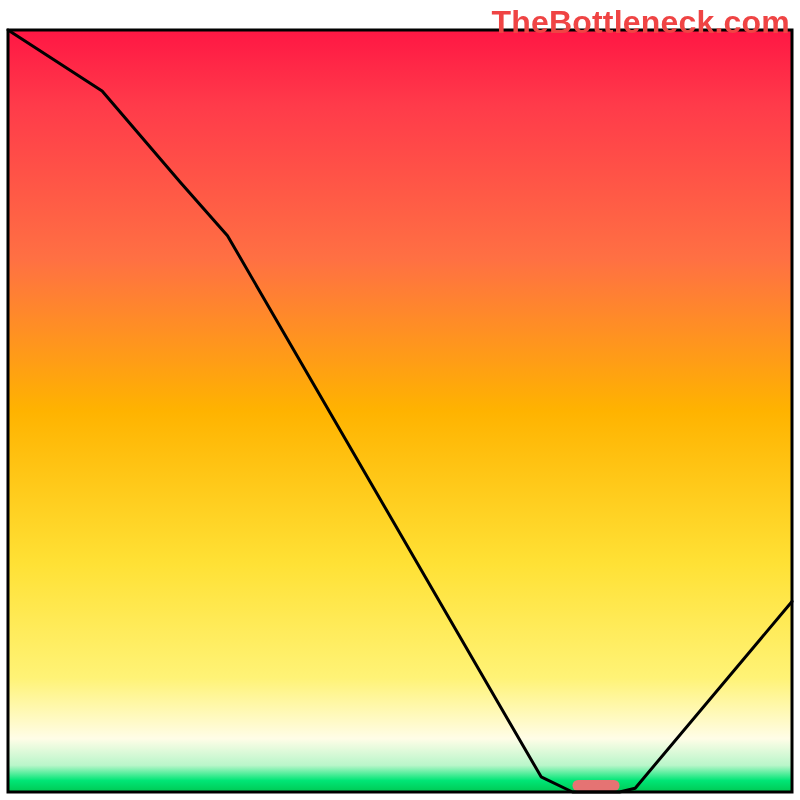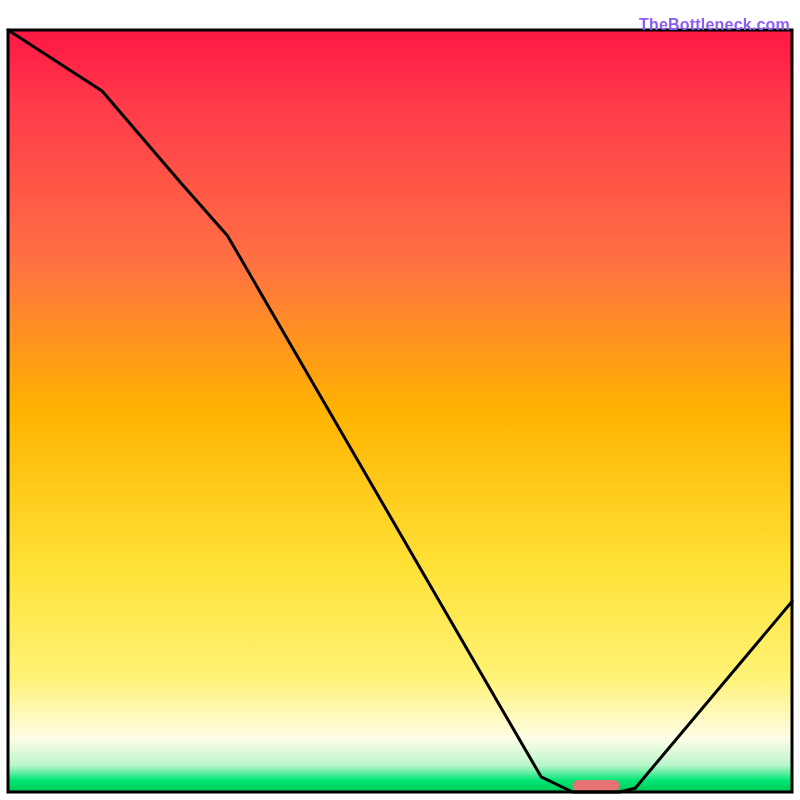--- a/index.html
+++ b/index.html
@@ -11,25 +11,25 @@
     font-family: Arial, Helvetica, sans-serif;
     overflow: hidden;
   }
   .wrap {
     position: relative;
     width: 800px;
     height: 800px;
   }
   .watermark {
     position: absolute;
-    top: 16px;
+    top: 4px;
     right: 10px;
-    font-size: 16px;
+    font-size: 32px;
     font-weight: 600;
-    color: #8b5cf6;
+    color: #ef4444;
     letter-spacing: 0.2px;
   }
   svg {
     display: block;
   }
 </style>
 </head>
 <body>
 
 <div class="wrap">

